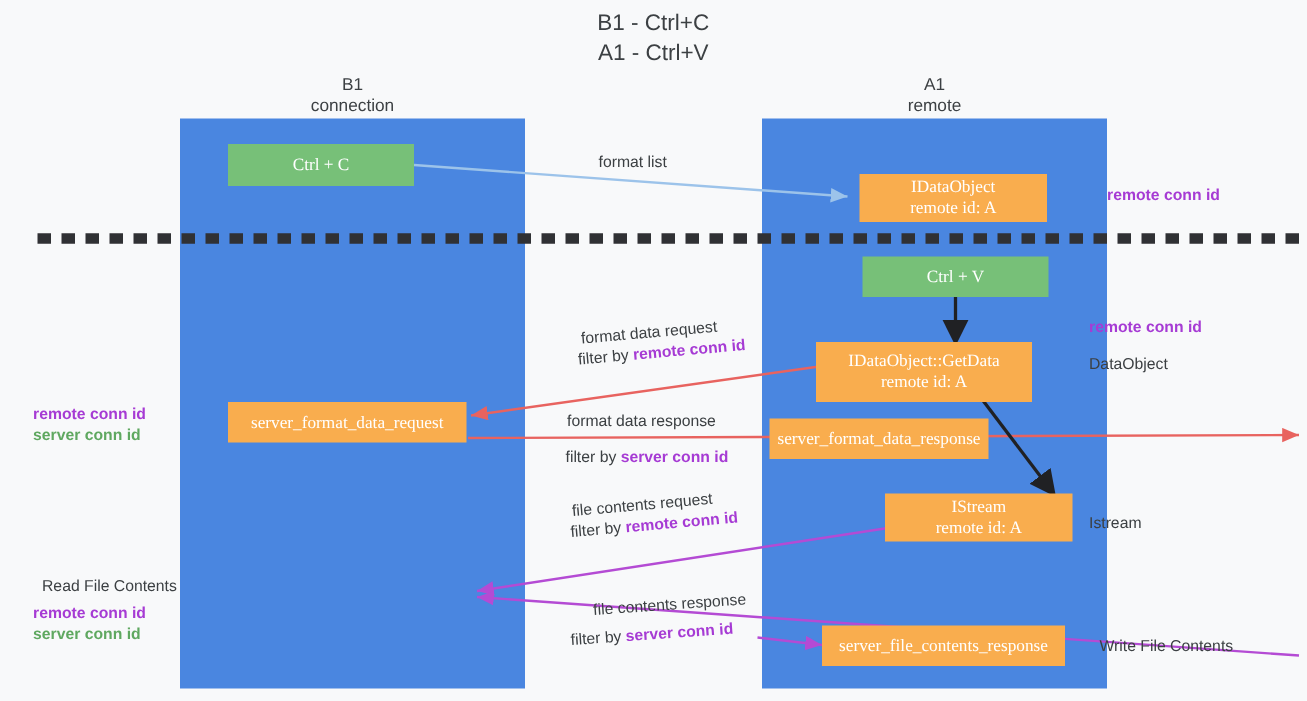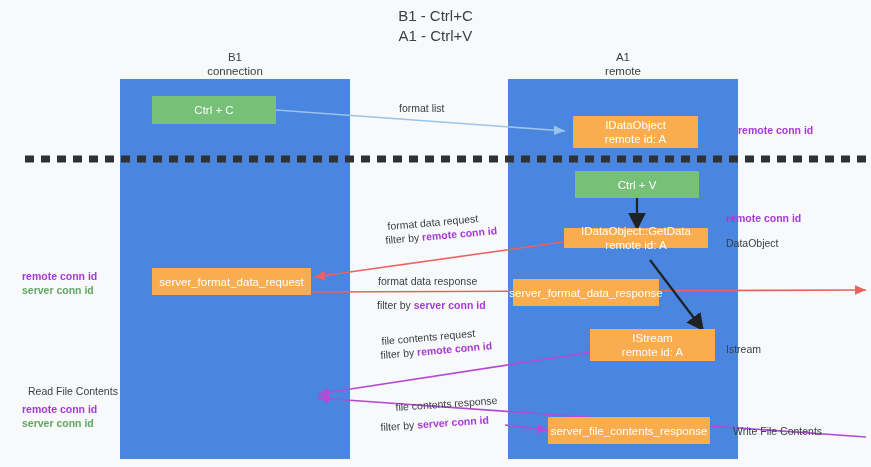--- a/index.html
+++ b/index.html
@@ -24,20 +24,21 @@
   }
   .lane{
     position:absolute;background:#4a86e0;
   }
   .node{
     position:absolute;
     display:flex;align-items:center;justify-content:center;
     text-align:center;color:#ffffff;font-size:11.5px;line-height:14px;
     white-space:pre-line;
     box-sizing:border-box;
+    font-family:Liberation Serif, serif;
   }
   .node.green{background:#77c078;}
   .node.orange{background:#f9ad4e;text-align:center;}
 
   .edge-label{
     position:absolute;font-size:10.5px;color:#3c4043;line-height:14px;
     white-space:nowrap;
   }
   .edge-label.rot-up{transform-origin:left bottom;}
   .hl-purple{color:#a63bd4;font-weight:bold;}
@@ -101,21 +102,21 @@
     <line x1="25" y1="159" x2="871" y2="159" stroke="#303134" stroke-width="7" stroke-dasharray="9 7"></line>
   </svg>
 
   <div class="node green" style="left:152px;top:96px;width:124px;height:28px;">Ctrl + C</div>
 
   <div class="node orange" style="left:573px;top:116px;width:125px;height:32px;">IDataObject
 remote id: A</div>
 
   <div class="node green" style="left:575px;top:171px;width:124px;height:27px;">Ctrl + V</div>
 
-  <div class="node orange" style="left:564px;top:228px;width:144px;height:20px;">IDataObject::GetData
+  <div class="node orange" style="left:544px;top:228px;width:144px;height:40px;">IDataObject::GetData
 remote id: A</div>
 
   <div class="node orange" style="left:152px;top:268px;width:159px;height:27px;">server_format_data_request</div>
 
   <div class="node orange" style="left:513px;top:279px;width:146px;height:27px;">server_format_data_response</div>
 
   <div class="node orange" style="left:590px;top:329px;width:125px;height:32px;">IStream
 remote id: A</div>
 
 

